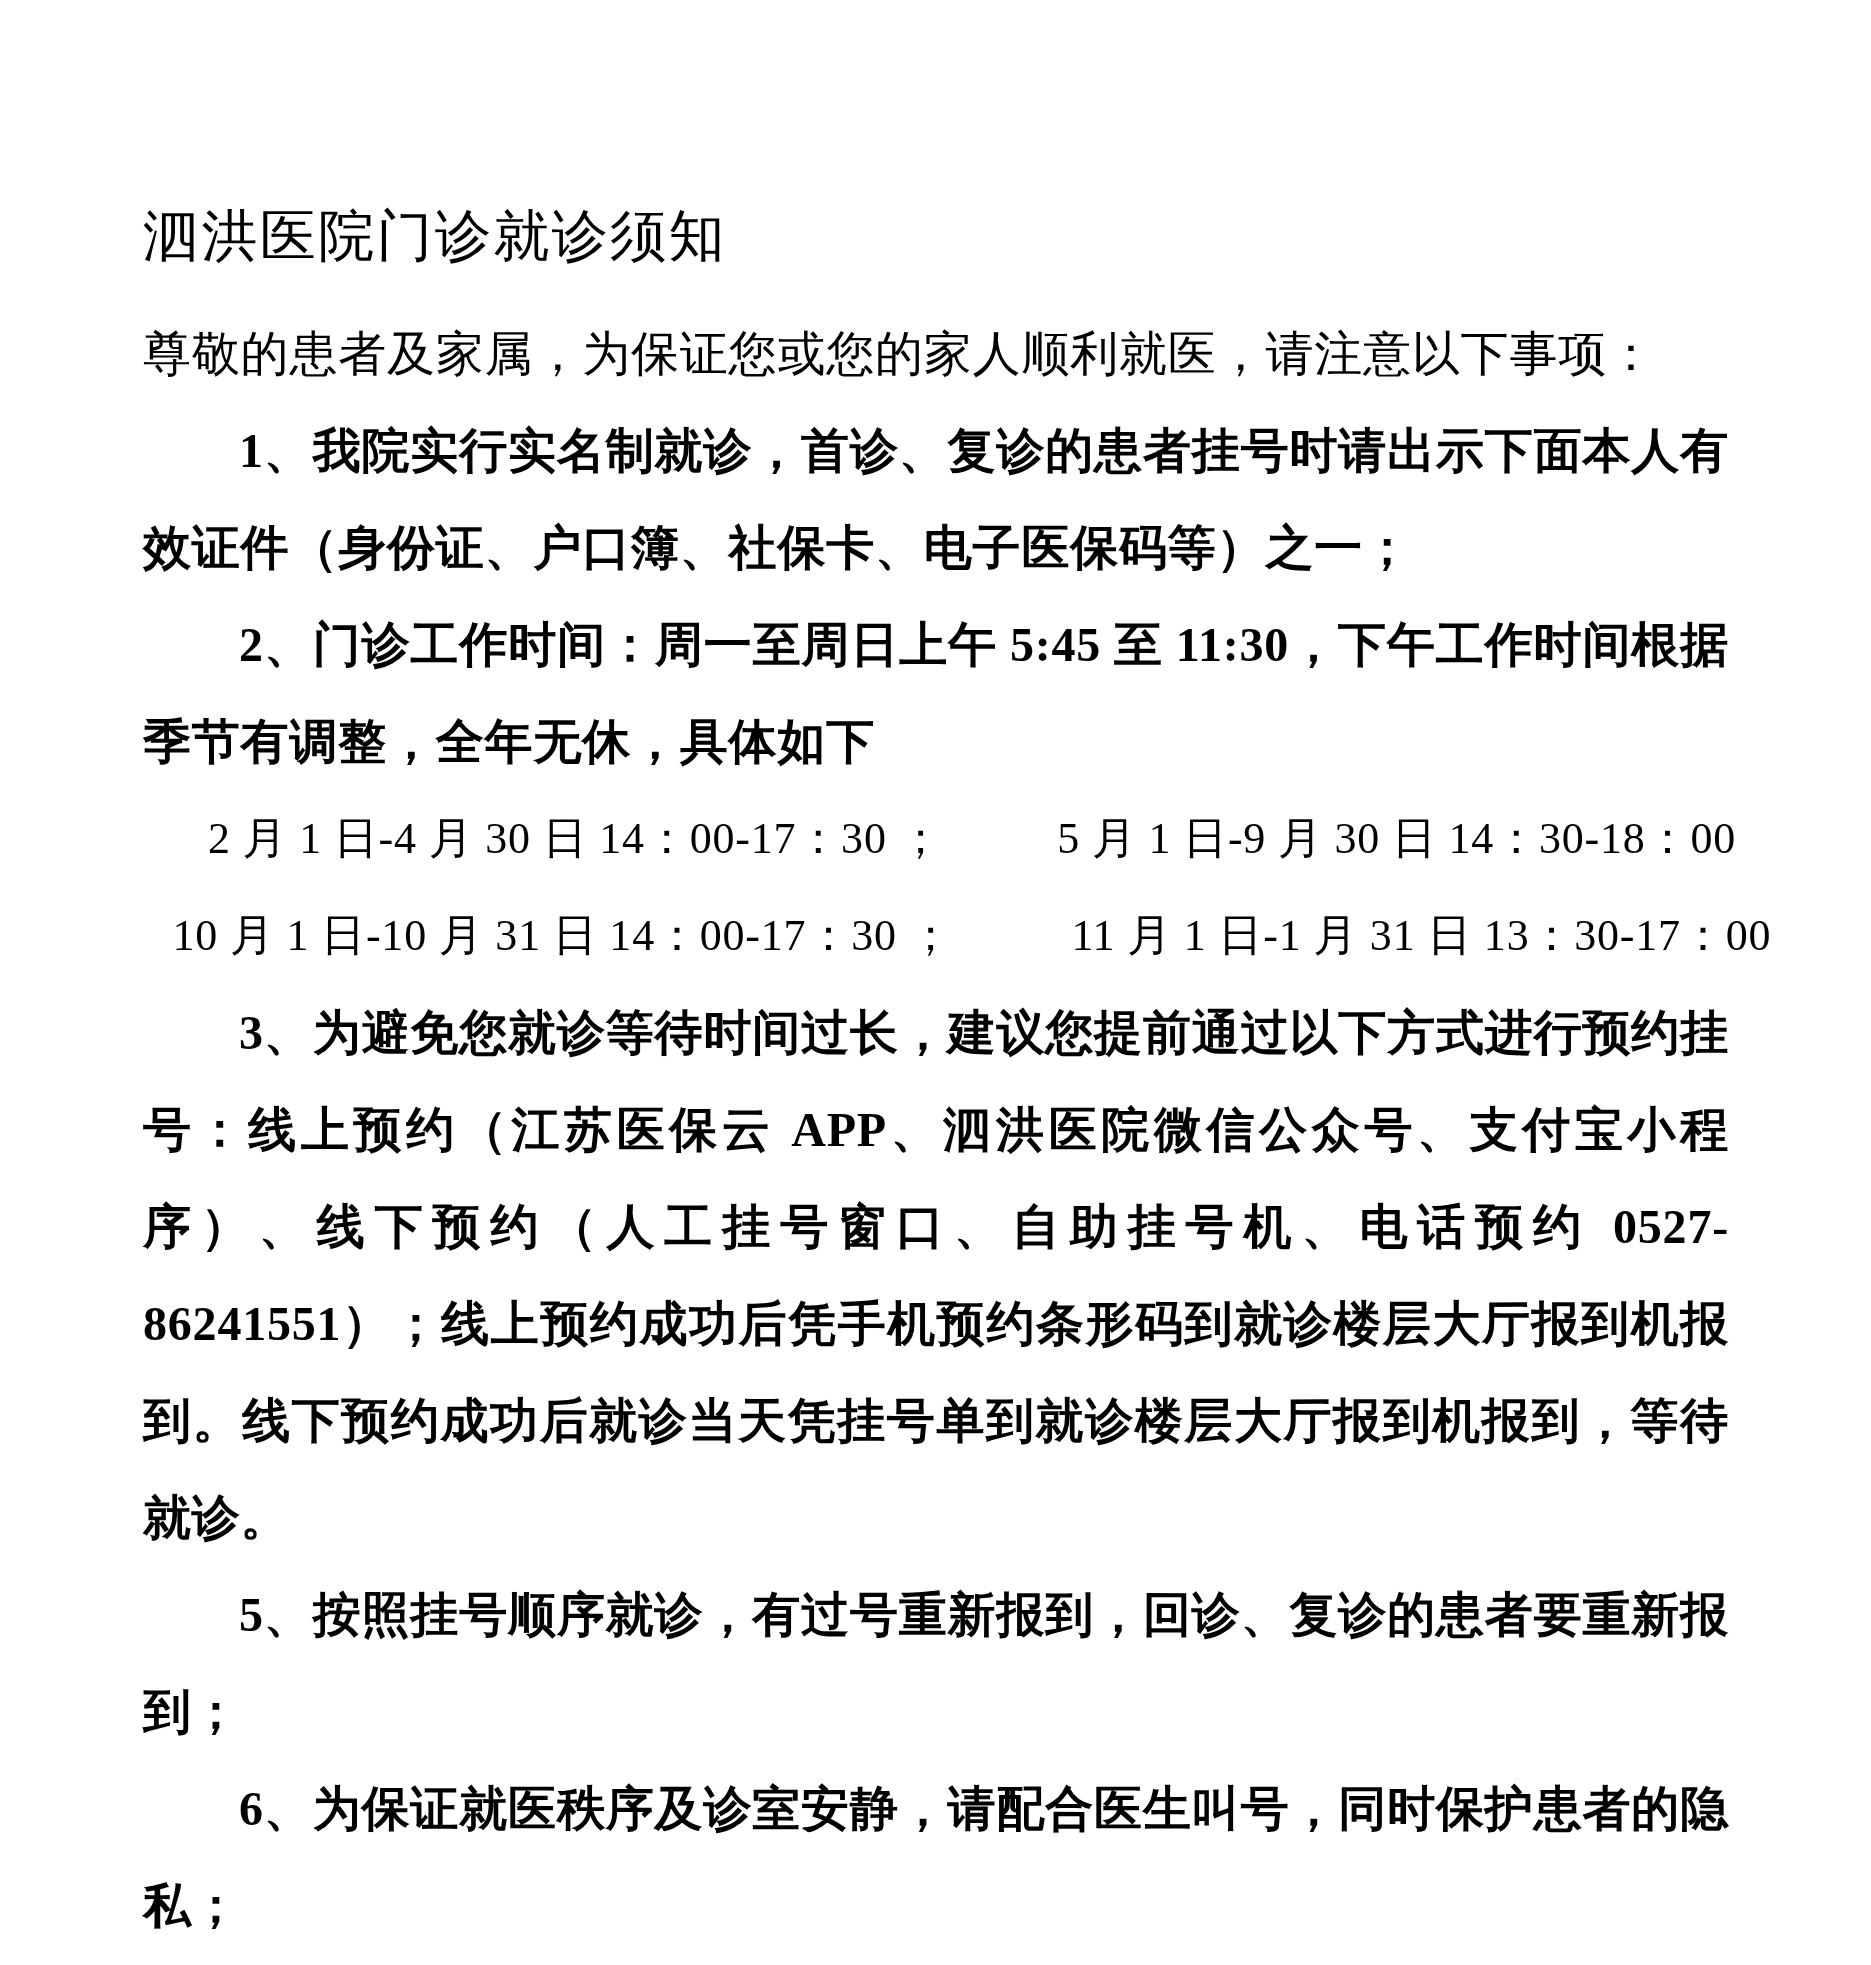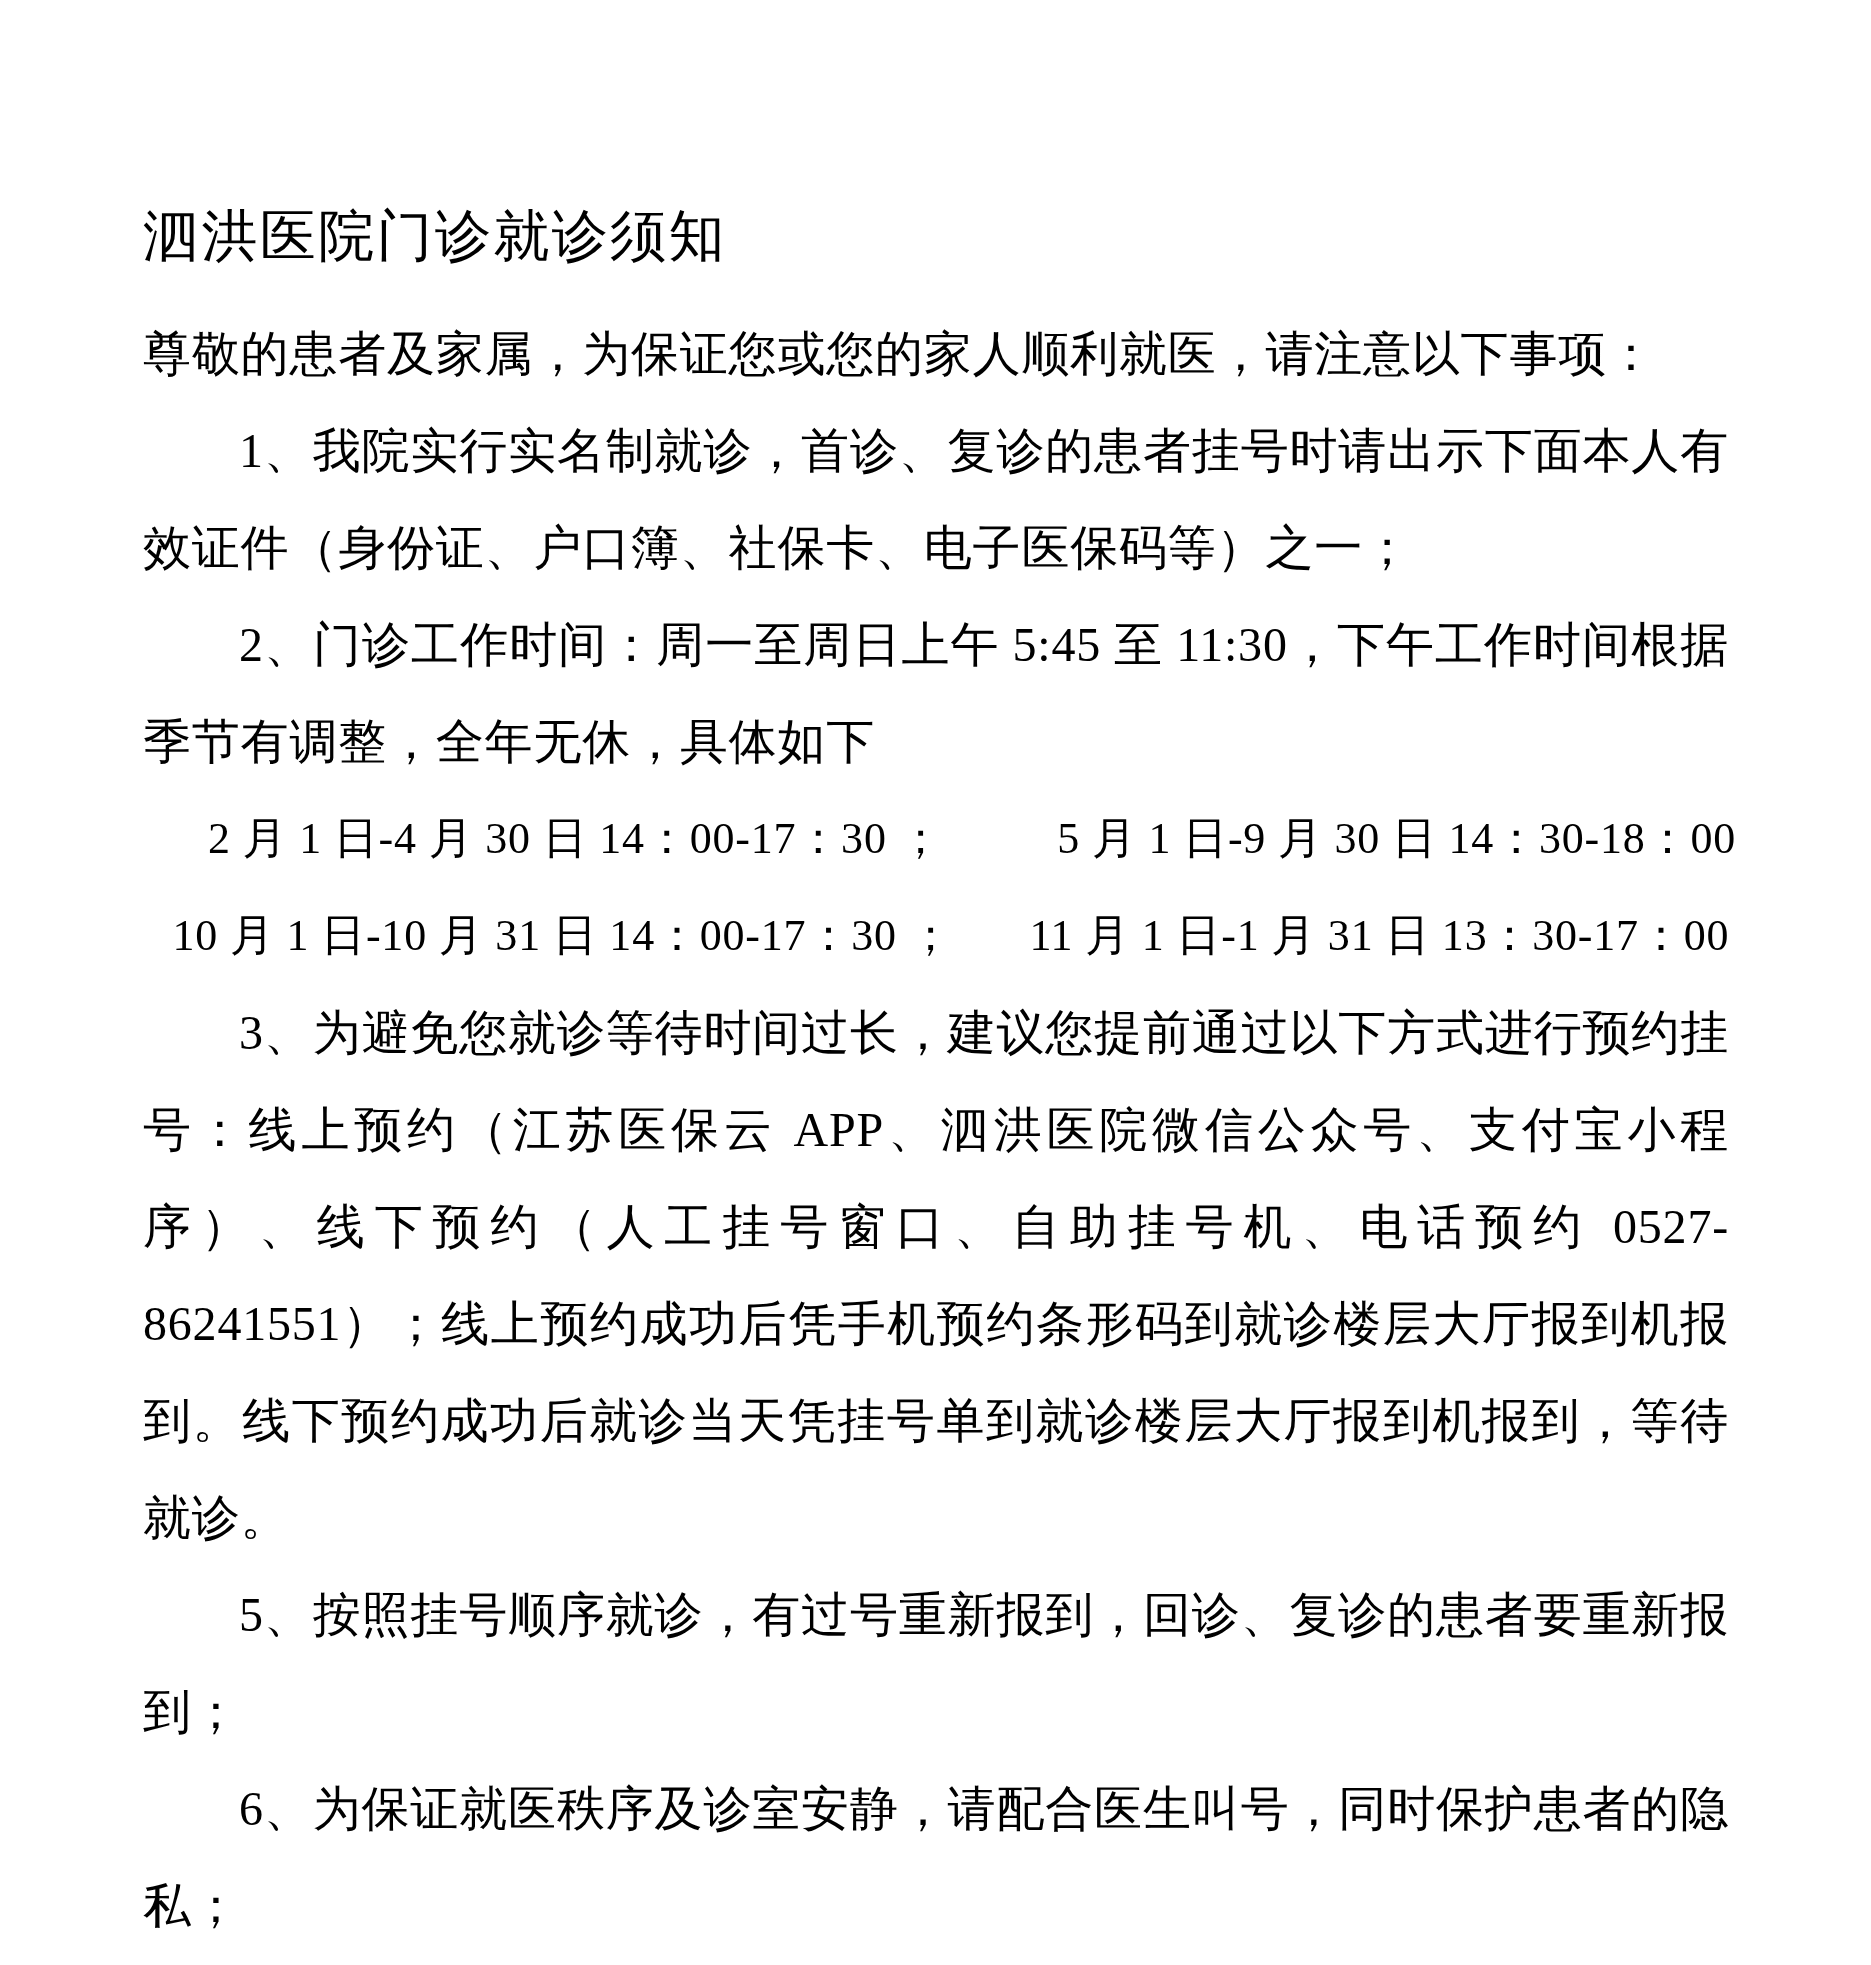--- a/index.html
+++ b/index.html
@@ -26,33 +26,34 @@
   }
   .para {
     margin: 0;
     font-size: 48px;
     line-height: 97px;
     text-align: justify;
     letter-spacing: 0.8px;
   }
   .indent {
     text-indent: 2em;
+    font-weight: bold;
   }
   .sched-row {
     display: flex;
     align-items: flex-end;
     font-size: 44px;
     line-height: 97px;
     letter-spacing: 0.8px;
     white-space: nowrap;
   }
   .sched-row-1 { padding-left: 65px; }
   .sched-row-2 { padding-left: 29.5px; }
   .sched-row-1 .sched-right { margin-left: 114px; }
-  .sched-row-2 .sched-right { margin-left: 76px; }
+  .sched-row-2 .sched-right { margin-left: 118px; }
 </style>
 </head>
 <body>
 
 <div class="page">
 
   <h1 class="doc-title">泗洪医院门诊就诊须知</h1>
 
   <p class="para">尊敬的患者及家属，为保证您或您的家人顺利就医，请注意以下事项：</p>
 

